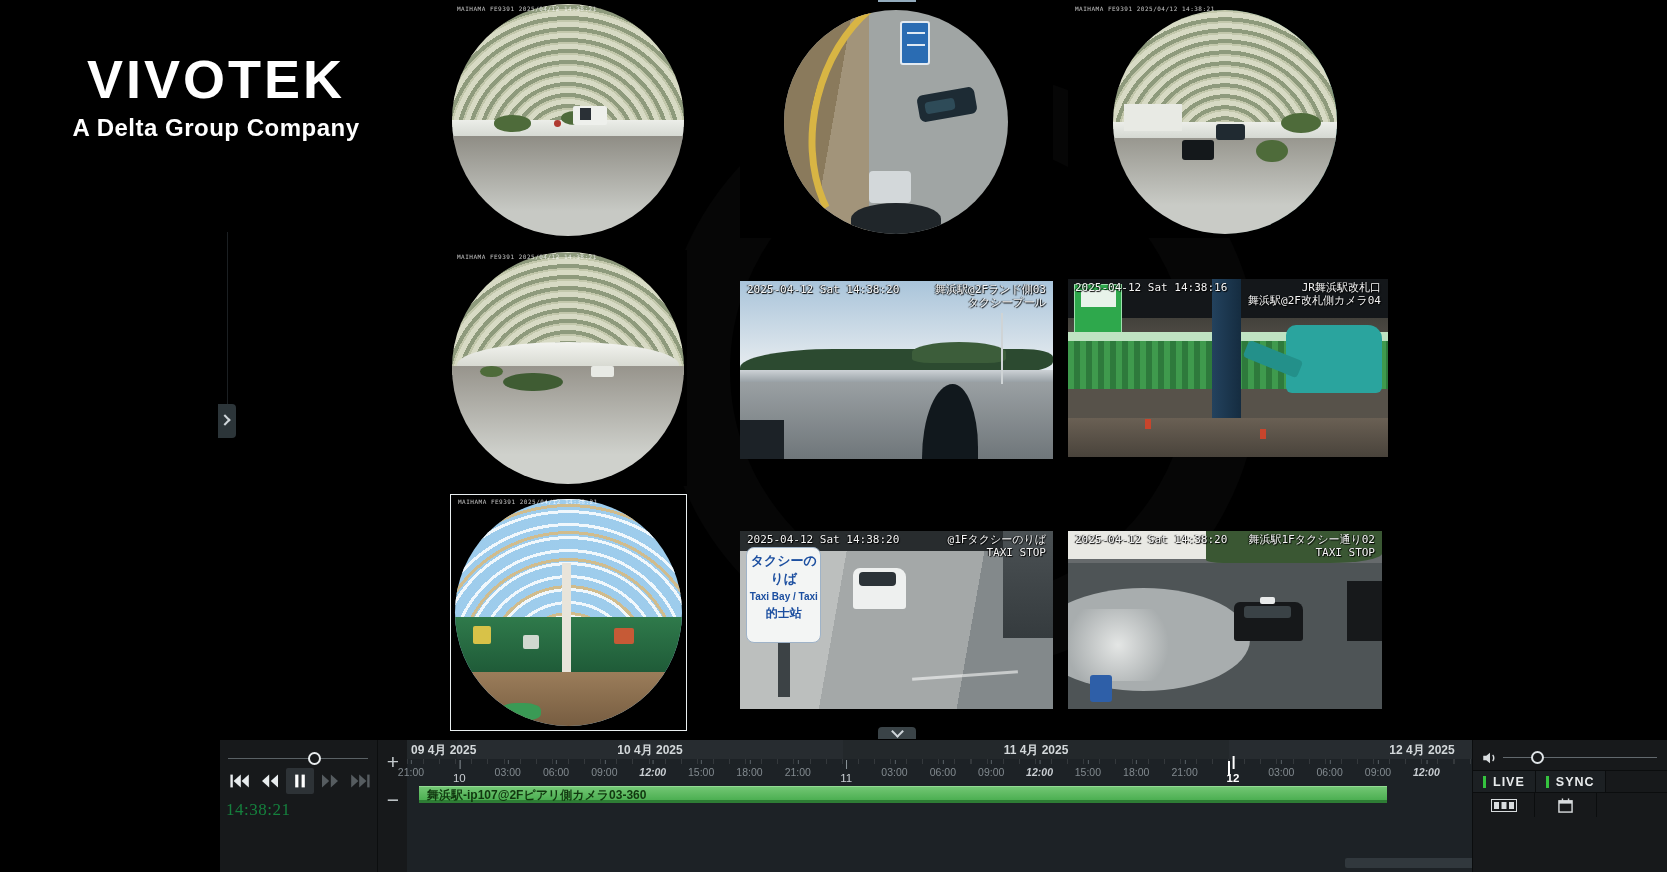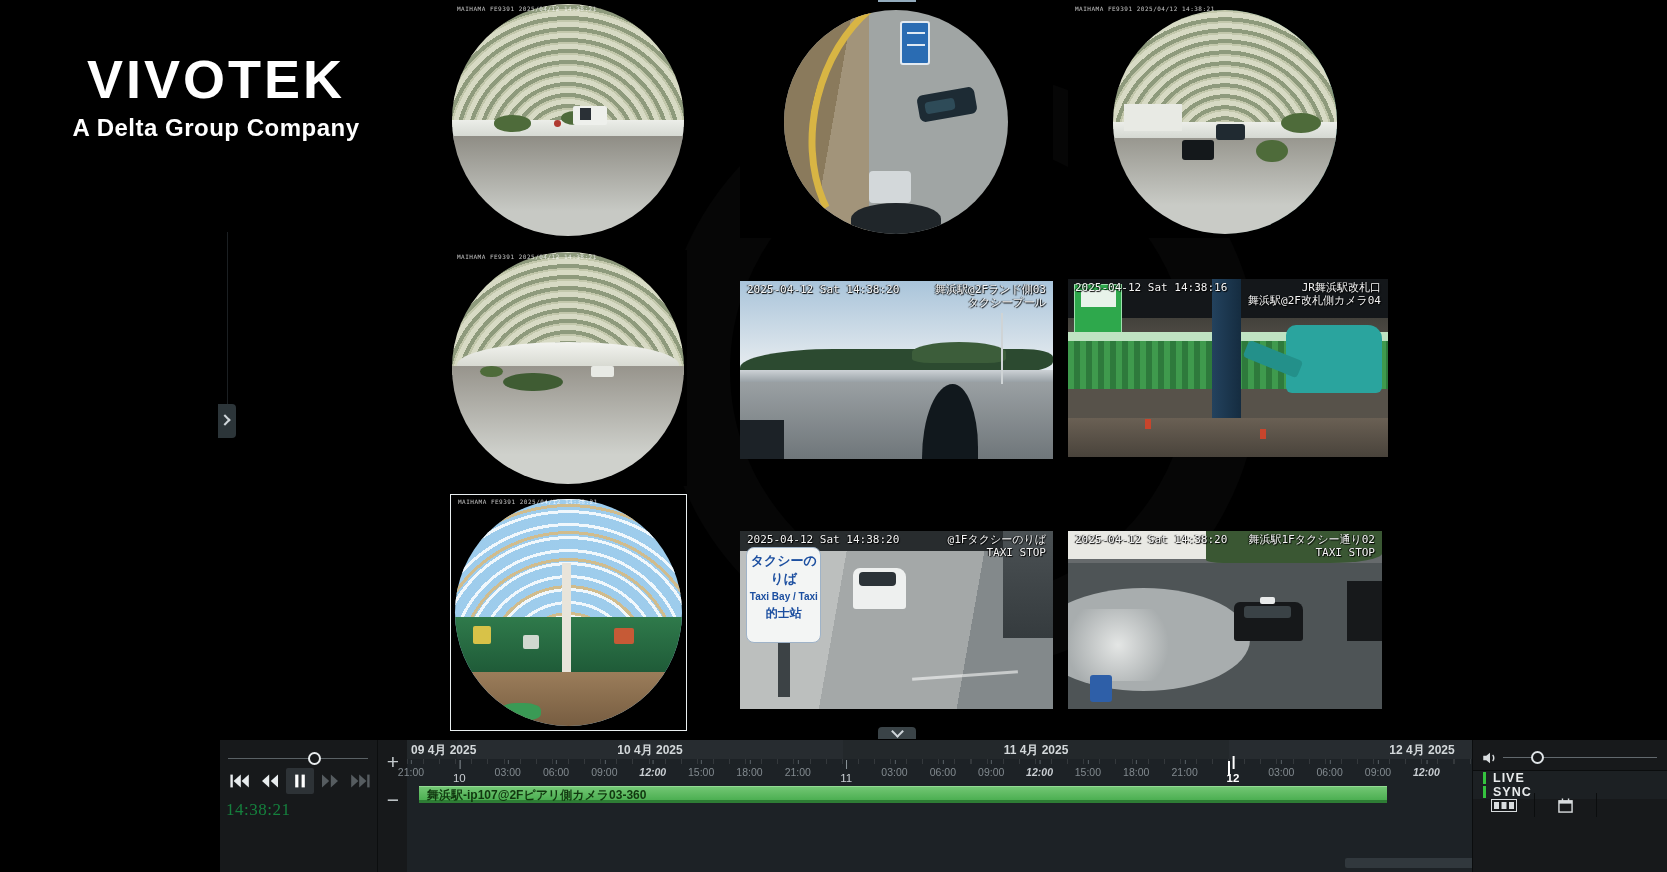--- a/index.html
+++ b/index.html
@@ -102,21 +102,21 @@
 
   
   #right-panel { position:absolute; left:1252px; top:0; width:195px; height:132px; background:#17191b;
                  border-left:1px solid #0b0d0e; }
   #volume-row { position:absolute; left:0; top:6px; width:195px; height:24px; }
   #volume-slider { position:absolute; left:30px; top:5px; width:158px; height:14px; cursor:pointer; }
   #volume-slider .line { position:absolute; left:0; right:4px; top:6px; height:1px; background:#62696e; }
   #volume-slider .knob { position:absolute; left:28px; top:0; width:13px; height:13px; border-radius:50%;
                          border:2px solid #dfe4e7; background:#17191b; }
   #mode-row { position:absolute; left:0; top:30px; width:195px; height:23px;
-              border-top:1px solid #0b0d0e; border-bottom:1px solid #0b0d0e; display:flex;flex-direction:column; }
+              border-top:1px solid #0b0d0e; border-bottom:1px solid #0b0d0e; display:flex; }
   .mode-btn { height:100%; display:flex; align-items:center; gap:7px; padding:0 10px;
               border-right:1px solid #0b0d0e; cursor:pointer; background:#1c2023; }
   .mode-btn .ind { width:3px; height:12px; background:#35c33f; }
   .mode-btn .mlabel { font-size:12.5px; font-weight:700; color:#e8ebec; letter-spacing:1px; }
   #icons-row { position:absolute; left:0; top:53px; width:195px; height:24px; display:flex; }
   .icon-cell { width:62px; height:100%; display:flex; align-items:center; justify-content:center;
                border-right:1px solid #0b0d0e; cursor:pointer; }
 </style>
 </head>
 <body>

